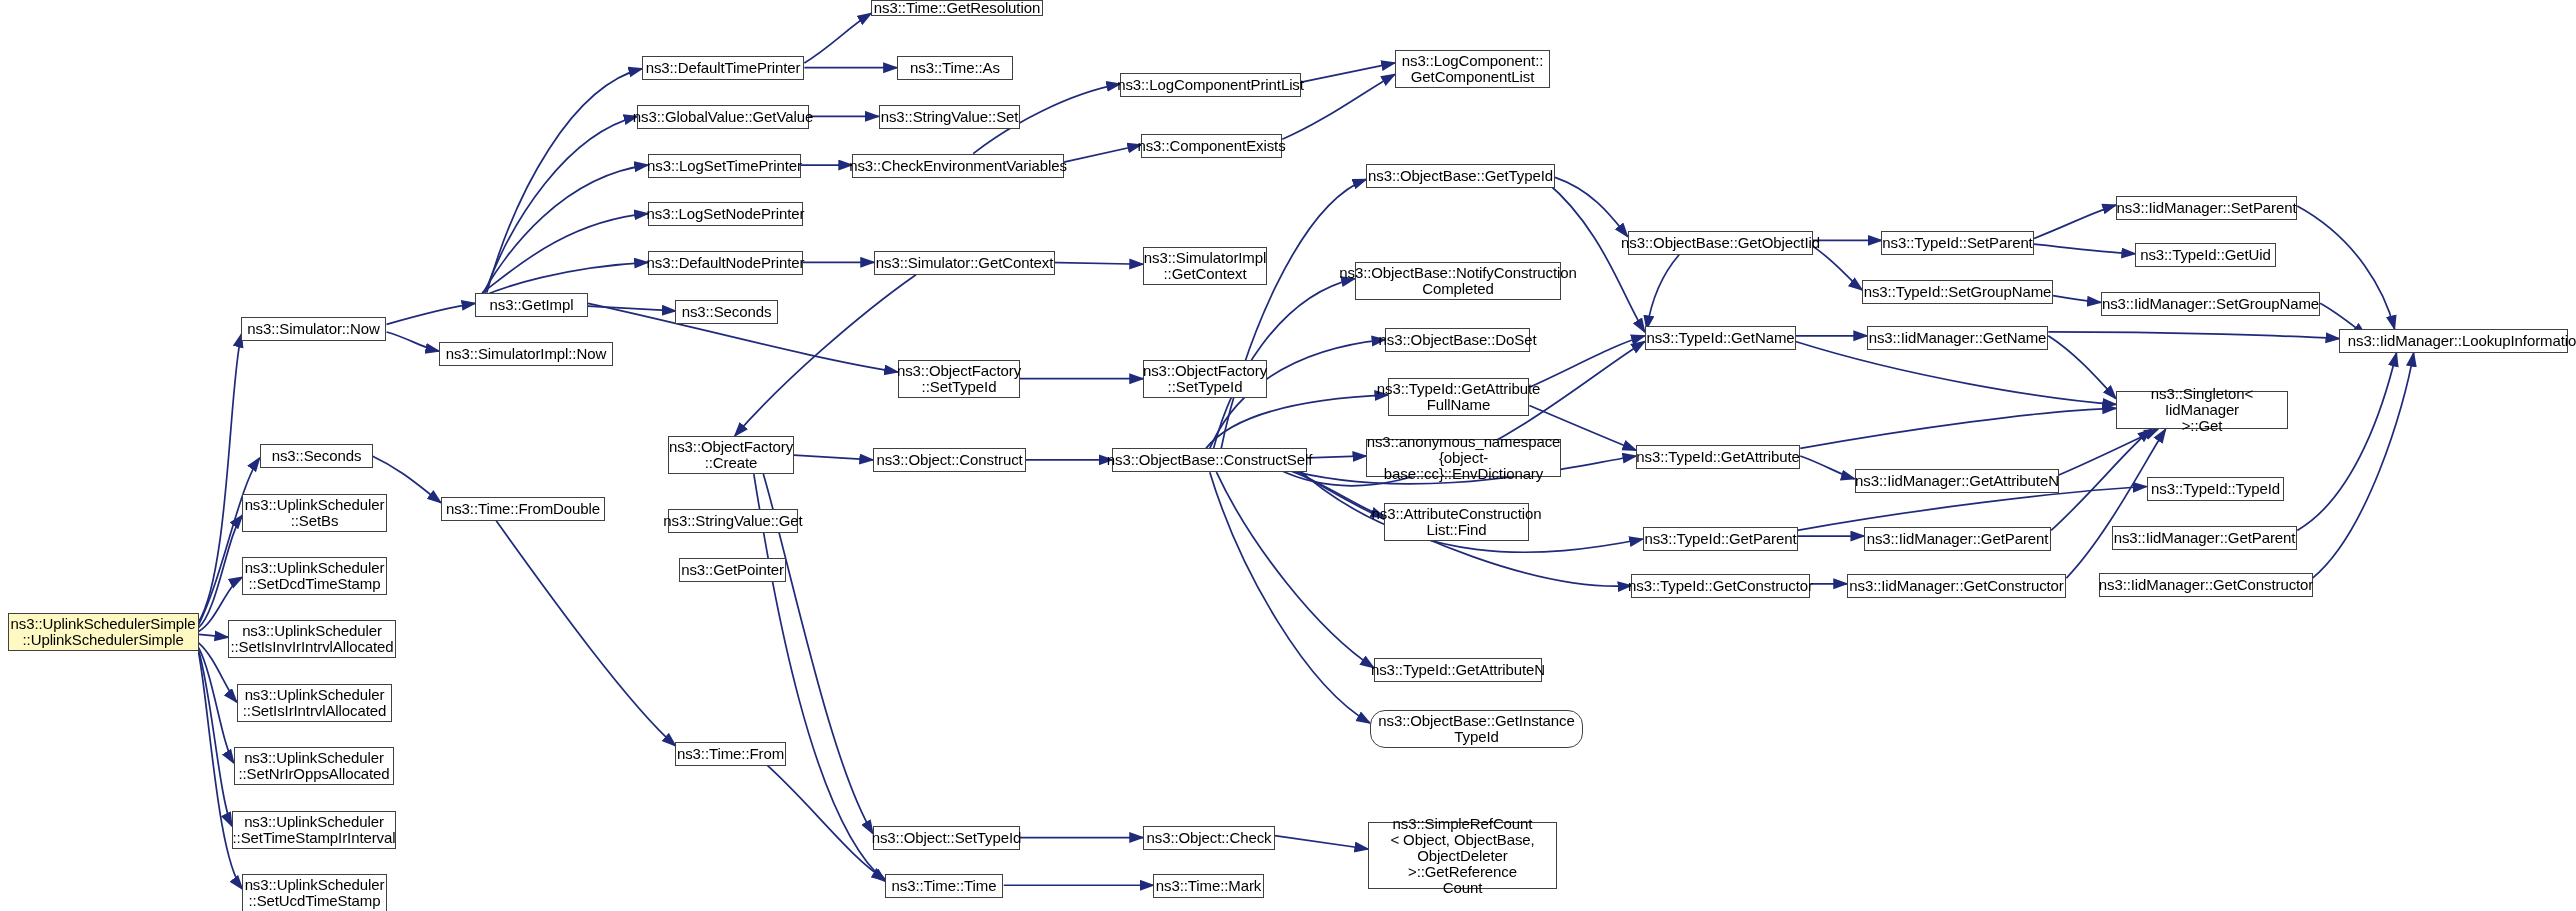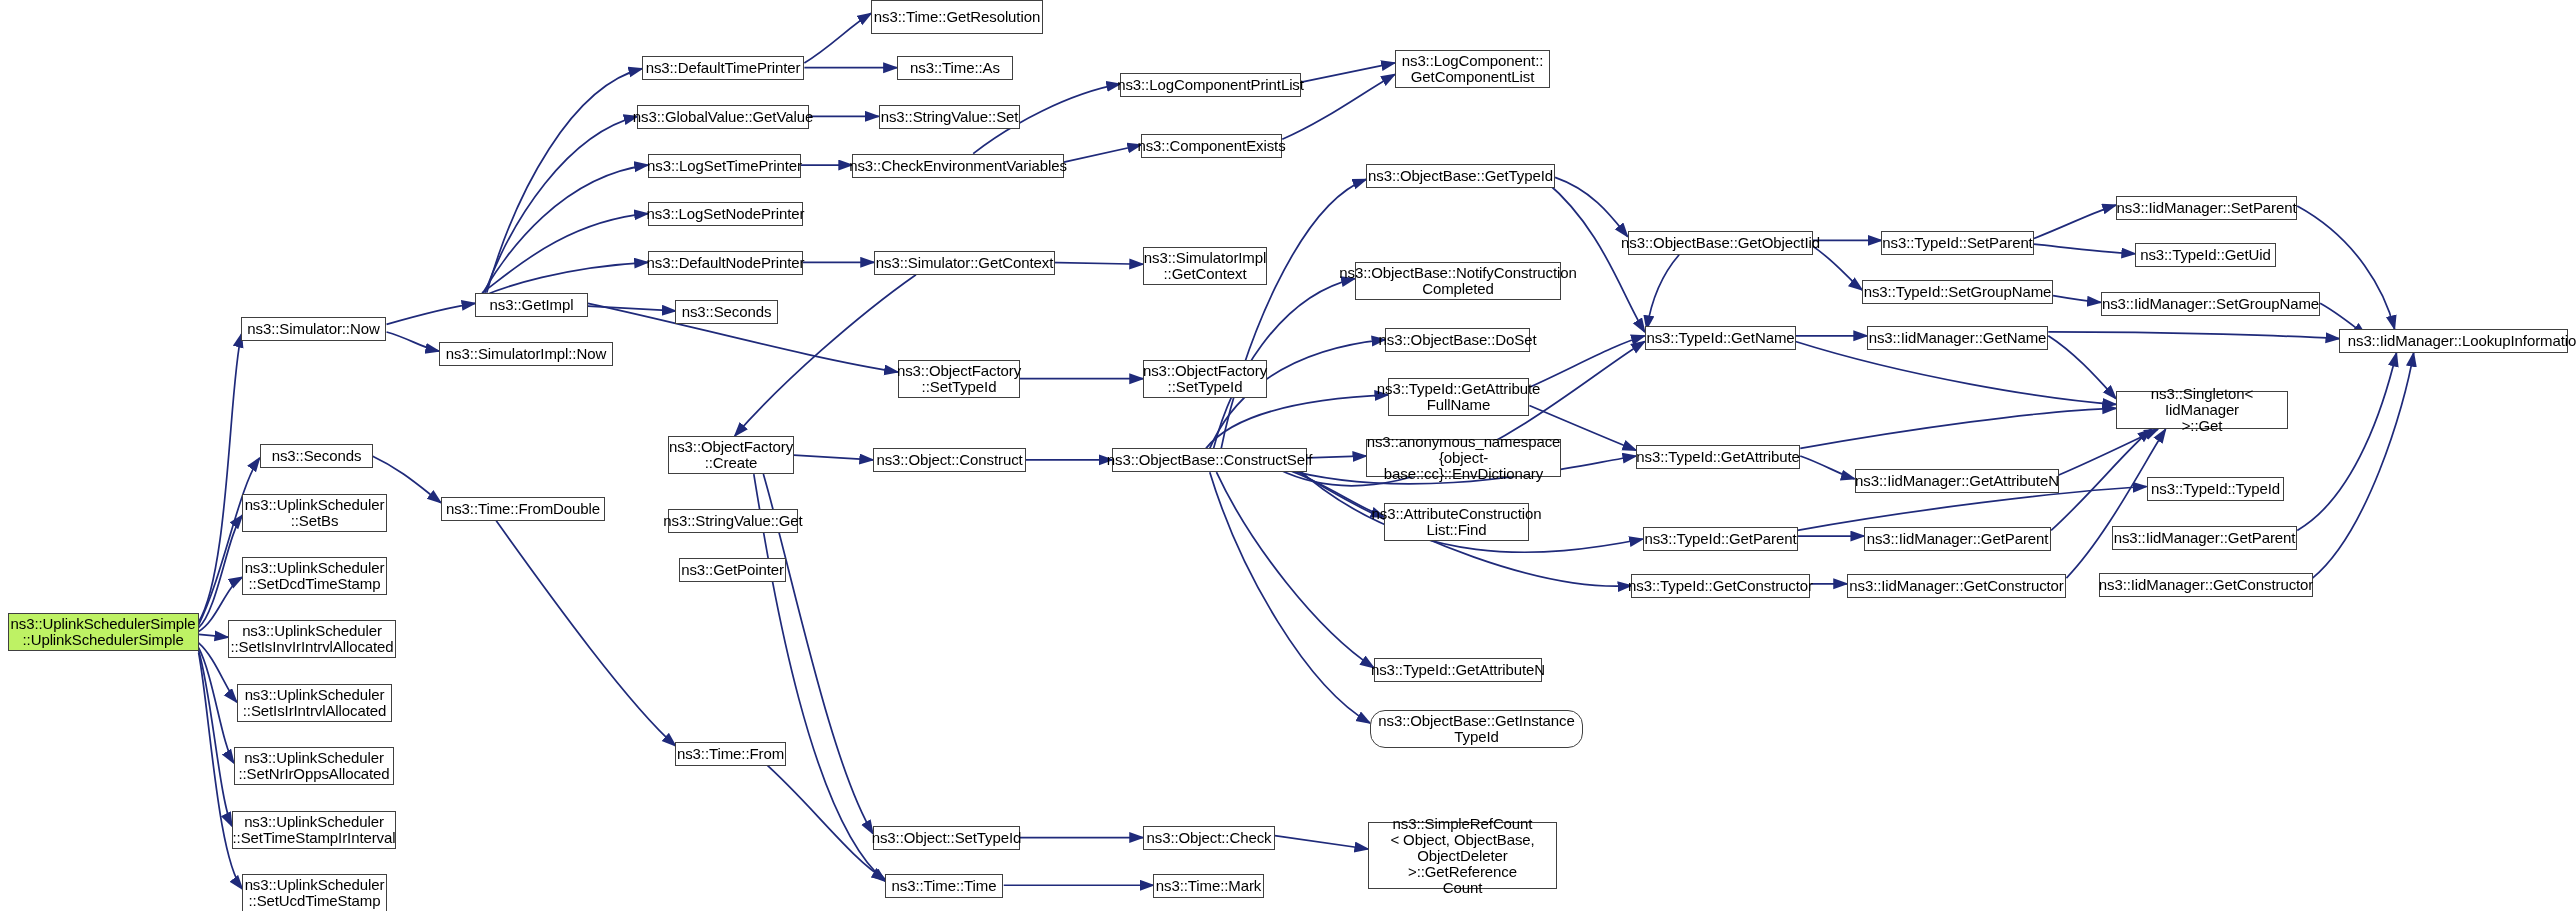--- a/index.html
+++ b/index.html
@@ -16,21 +16,21 @@
     line-height:16px;
     display:flex;
     align-items:center;
     justify-content:center;
     text-align:center;
     padding:1px 3.8px;
     white-space:pre-line;
     letter-spacing:-0.1px;
   }
   .node.root{
-    background:#bef264;
+    background:#fef9c3;
     border:1px solid #404040;
   }
 </style>
 </head>
 <body>
 
 <div id="canvas" style="background: rgb(255, 255, 255);">
   <svg id="edges" viewBox="0 0 2700 955">
     <defs>
       <marker id="arrow" markerWidth="9" markerHeight="9" refX="8" refY="3.2" orient="auto" markerUnits="strokeWidth">
@@ -144,21 +144,21 @@
       <div class="node" style="left: 637px; top: 105px; width: 172px; height: 24px;">ns3::GlobalValue::GetValue</div>
       <div class="node" style="left: 648px; top: 154px; width: 153px; height: 24px;">ns3::LogSetTimePrinter</div>
       <div class="node" style="left: 648px; top: 202px; width: 155px; height: 24px;">ns3::LogSetNodePrinter</div>
       <div class="node" style="left: 648px; top: 251px; width: 155px; height: 24px;">ns3::DefaultNodePrinter</div>
       <div class="node" style="left: 675px; top: 300px; width: 103px; height: 24px;">ns3::Seconds</div>
       <div class="node" style="left: 668px; top: 436px; width: 126px; height: 38px;">ns3::ObjectFactory
 ::Create</div>
       <div class="node" style="left: 668px; top: 509px; width: 130px; height: 24px;">ns3::StringValue::Get</div>
       <div class="node" style="left: 679px; top: 558px; width: 107px; height: 24px;">ns3::GetPointer</div>
       <div class="node" style="left: 675px; top: 742px; width: 111px; height: 24px;">ns3::Time::From</div>
-      <div class="node" style="left: 871px; top: 0px; width: 172px; height: 34px;">ns3::Time::GetResolution</div>
+      <div class="node" style="left: 871px; top: 0px; width: 172px; height: 16px;">ns3::Time::GetResolution</div>
       <div class="node" style="left: 897px; top: 56px; width: 116px; height: 24px;">ns3::Time::As</div>
       <div class="node" style="left: 879px; top: 105px; width: 141px; height: 24px; text-align: center;">ns3::StringValue::Set</div>
       <div class="node" style="left: 852px; top: 154px; width: 212px; height: 24px;">ns3::CheckEnvironmentVariables</div>
       <div class="node" style="left: 874px; top: 251px; width: 181px; height: 24px;">ns3::Simulator::GetContext</div>
       <div class="node" style="left: 898px; top: 360px; width: 122px; height: 38px;">ns3::ObjectFactory
 ::SetTypeId</div>
       <div class="node" style="left: 873px; top: 448px; width: 153px; height: 24px;">ns3::Object::Construct</div>
       <div class="node" style="left: 873px; top: 826px; width: 147px; height: 24px;">ns3::Object::SetTypeId</div>
       <div class="node" style="left: 885px; top: 874px; width: 118px; height: 24px;">ns3::Time::Time</div>
       <div class="node" style="left: 1120px; top: 73px; width: 181px; height: 24px;">ns3::LogComponentPrintList</div>

